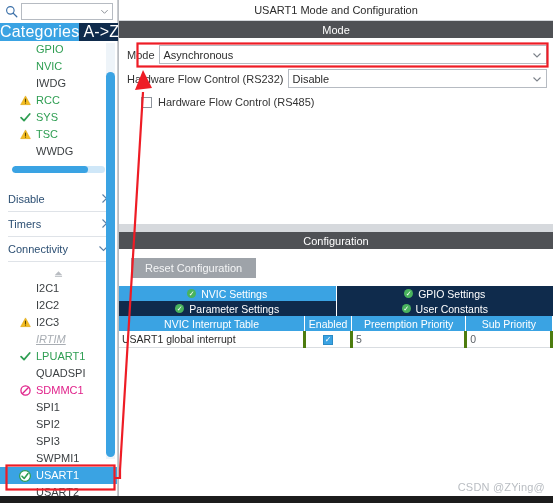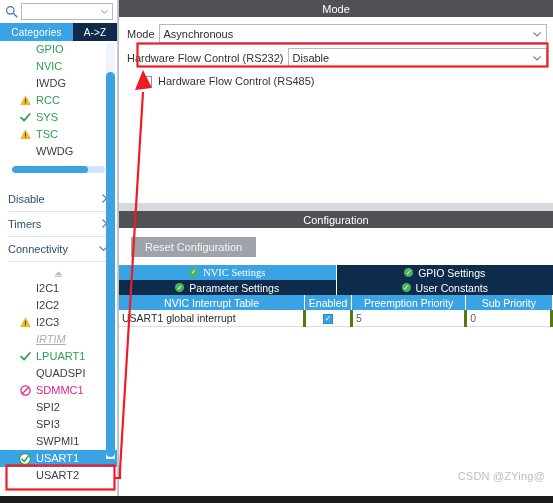--- a/index.html
+++ b/index.html
@@ -50,21 +50,21 @@
   }
   .search-caret {
     position:absolute; right:3px; top:2px;
     width:9px; height:9px; color:#8a8f96;
   }
 
   
   .cat-tabs { display:flex; height:18px; }
   .cat-tab {
     flex:1; display:flex; align-items:center; justify-content:center;
-    font-size:10px; color:#ffffff; letter-spacing:.2px;
+    font-size:16px; color:#ffffff; letter-spacing:.2px;
     cursor:default;
   }
   .cat-tab.active { background:#3aa3e3; }
   .cat-tab.inactive { background:#0f2b4c; flex:0 0 44px; }
 
   
   .dev-list {
     position:absolute; left:0; top:41px; right:0; bottom:0;
     background:#ffffff;
     overflow:hidden;
@@ -163,21 +163,21 @@
   }
 
   .tabrow { display:flex; height:15px; }
   .ctab {
     flex:1; display:flex; align-items:center; justify-content:center;
     gap:5px; font-size:10.5px; color:#ffffff;
     background:#0f2b4c; border-right:1px solid #ffffff;
     white-space:nowrap;
   }
   .ctab:last-child { border-right:0; }
-  .ctab.active { background:#3aa3e3;font-family:Liberation Serif, serif; }
+  .ctab.active { background:#3aa3e3; }
   .tick {
     width:9px; height:9px; border-radius:50%;
     background:#49b35d; display:inline-flex;
     align-items:center; justify-content:center;
     color:#fff; font-size:7px; line-height:1; flex:0 0 9px;
   }
 
   .tbl { width:100%; border-collapse:collapse; table-layout:fixed; }
   .tbl th {
     background:#3aa3e3; color:#ffffff; font-weight:normal;
@@ -193,21 +193,21 @@
   }
   .tbl td.c { text-align:center; }
   .tbl td.dim { color:#5c6166; }
   .cell-chk {
     width:10px; height:10px; background:#3aa3e3; border:1px solid #2b8bc6;
     display:inline-flex; align-items:center; justify-content:center;
     color:#fff; font-size:8px; line-height:1;
   }
 
   .watermark {
-    position:absolute; right:8px; bottom:21px;
+    position:absolute; right:8px; bottom:10px;
     font-size:11px; color:#b9bdc2; letter-spacing:.2px;
   }
 
   .bottom-strip {
     position:absolute; left:0; right:0; bottom:0; height:7px;
     background:#1c1c1c;
   }
 
   
   #overlay { position:absolute; inset:0; pointer-events:none; }
@@ -366,20 +366,24 @@
             <span class="ic">
               <svg width="11" height="11" viewBox="0 0 12 12">
                 <circle cx="6" cy="6" r="5" fill="none" stroke="#e0218a" stroke-width="1.4"></circle>
                 <line x1="2.5" y1="9.5" x2="9.5" y2="2.5" stroke="#e0218a" stroke-width="1.4"></line>
               </svg>
             </span>
             <span class="lbl c-pink">SDMMC1</span>
           </div>
           <div class="dev-item">
             <span class="ic"></span>
+            <span class="lbl c-dark">SPI1</span>
+          </div>
+          <div class="dev-item">
+            <span class="ic"></span>
             <span class="lbl c-dark">SPI2</span>
           </div>
           <div class="dev-item">
             <span class="ic"></span>
             <span class="lbl c-dark">SPI3</span>
           </div>
           <div class="dev-item">
             <span class="ic"></span>
             <span class="lbl c-dark">SWPMI1</span>
           </div>
@@ -398,20 +402,21 @@
           </div>
         </div>
     </div>
 
     <div class="side-scroll-track"></div>
     <div class="side-scroll-thumb" style="top:72px;height:385px;"></div>
   </div>
 
   <div id="main">
 
+    <div class="win-title">USART1 Mode and Configuration</div>
 
     <div class="band">Mode</div>
 
     <div class="mode-area">
 
       <div class="field-row">
         <span class="field-lbl">Mode</span>
         <div class="combo">
           <span>Asynchronous</span>
           <span class="arrow">

